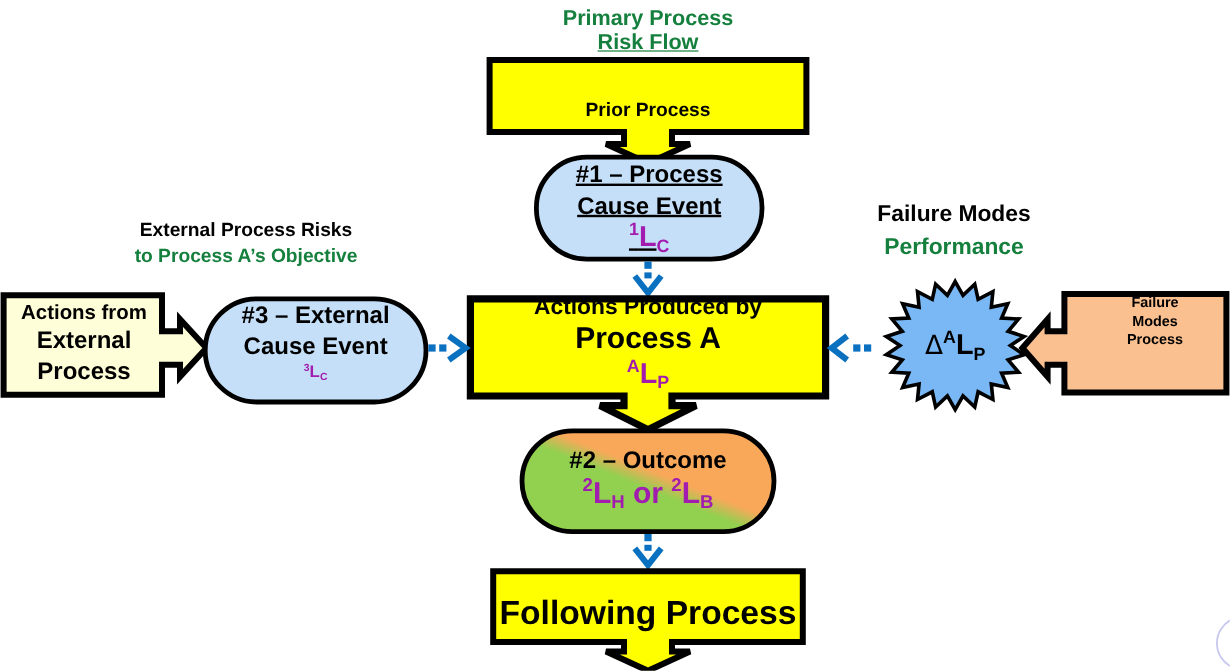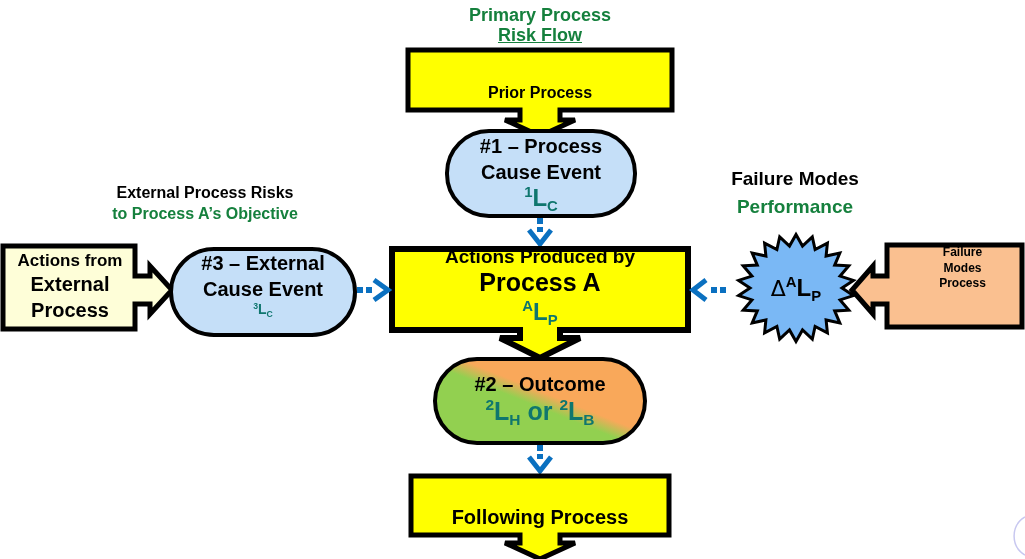--- a/index.html
+++ b/index.html
@@ -2,21 +2,21 @@
 <html><head>
 <meta charset="utf-8">
 <style>
   html, body { margin: 0; padding: 0; background: #ffffff; }
   body { width: 1025px; height: 559px; position: relative; overflow: hidden;
          font-family: "Liberation Sans", sans-serif; font-weight: bold; }
   #canvas { position: absolute; left: 0; top: 0; }
   .lbl { position: absolute; text-align: center; line-height: 1.1; font-weight: bold; }
   .blue { color: #15803d; }
   .black { color: #000; }
-  .red { color: #0f766e; }
+  .red { color: #a21caf; }
   .sup { font-size: 0.62em; vertical-align: 0.62em; }
   .sub { font-size: 0.62em; vertical-align: -0.3em; }
   .node-text { position: absolute; text-align: center; font-weight: bold; color: #000; }
 </style>
 </head>
 <body>
 
 <svg id="canvas" width="1025" height="559" viewBox="0 0 1025 559">
   <defs>
     <linearGradient id="outcomeGrad" x1="0" y1="1" x2="1" y2="0">
@@ -84,21 +84,21 @@
 
 <div class="lbl" style="left:700px; top:169px; width:190px; font-size:19px;">
   <div class="black">Failure Modes</div>
   <div class="blue" style="margin-top:7px;">Performance</div>
 </div>
 
 <div class="node-text" style="left:408px; top:68px; width:264px; font-size:16px;margin-top:16px;">
   <span>Prior Process</span>
 </div>
 
-<div class="node-text" style="left:447px; top:133px; width:188px; font-size:20px; line-height:1.3;">
+<div class="node-text" style="left:447px; top:133px; width:188px; font-size:20px; line-height:1.3;text-decoration:underline;">
   <div>#1 – Process</div>
   <div>Cause Event</div>
   <div class="red" style="font-size:24px; line-height:1.05;">
     <span class="sup">1</span><span>L</span><span class="sub">C</span>
   </div>
 </div>
 
 <div class="node-text" style="left:392px; top:247px; width:296px;">
   <div style="font-size:19px; line-height:1.0;">Actions Produced by</div>
   <div style="font-size:25px; line-height:1.3;">Process A</div>
@@ -107,21 +107,21 @@
   </div>
 </div>
 
 <div class="node-text" style="left:435px; top:372px; width:210px; font-size:20px; line-height:1.2;">
   <div>#2 – Outcome</div>
   <div class="red" style="font-size:25px;">
     <span class="sup">2</span><span>L</span><span class="sub">H</span><span style="white-space:pre;"> or </span><span class="sup">2</span><span>L</span><span class="sub">B</span>
   </div>
 </div>
 
-<div class="node-text" style="left:411px; top:506px; width:258px; font-size:20px;">
+<div class="node-text" style="left:411px; top:495px; width:258px; font-size:28px;">
   <span>Following Process</span>
 </div>
 
 <div class="node-text" style="left:3px; top:250px; width:134px; font-size:20px; line-height:1.28;">
   <div style="font-size:17px; line-height:1.3;">Actions from</div>
   <div>External</div>
   <div>Process</div>
 </div>
 
 <div class="node-text" style="left:171px; top:250px; width:184px; font-size:20px; line-height:1.3;">

